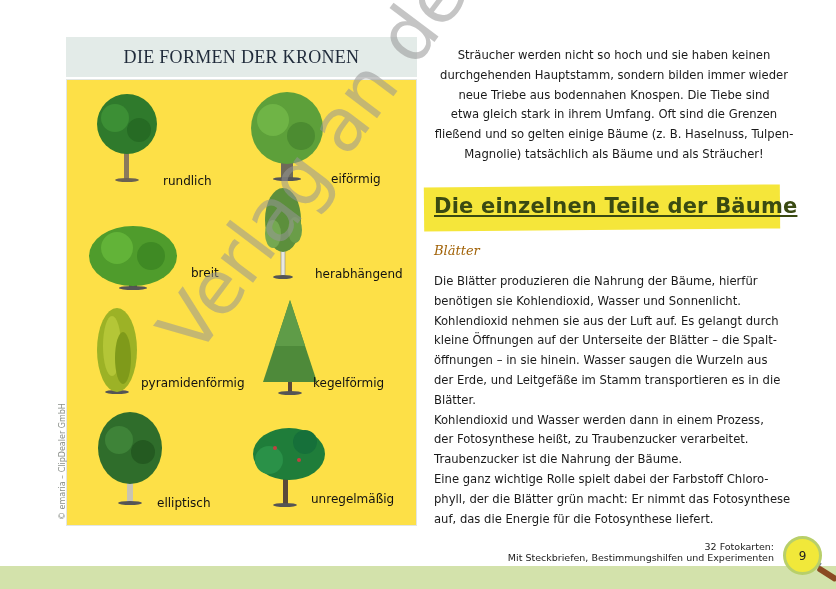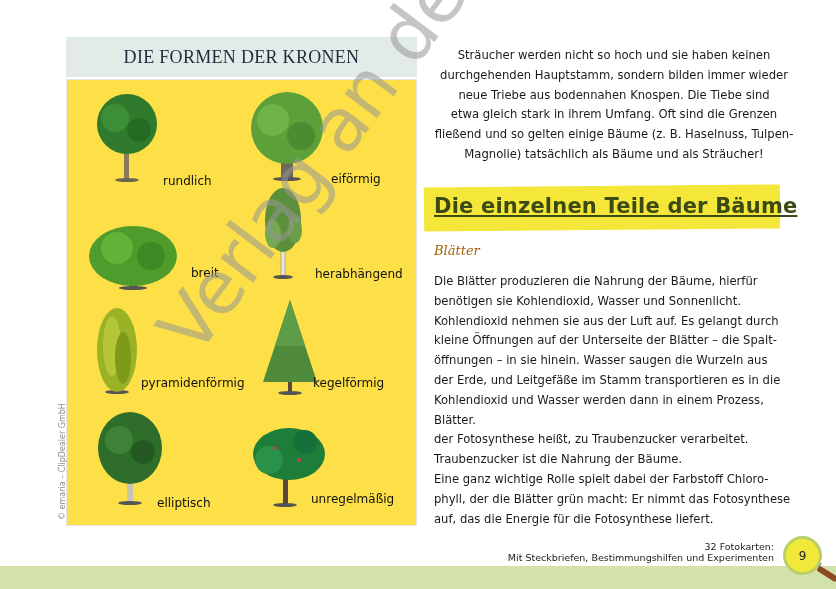--- a/index.html
+++ b/index.html
@@ -149,22 +149,22 @@
   <div class="section-title">Die einzelnen Teile der Bäume</div>
   <div class="subheading">Blätter</div>
 
   <div class="text-block body-text">
     <div>Die Blätter produzieren die Nahrung der Bäume, hierfür</div>
     <div>benötigen sie Kohlendioxid, Wasser und Sonnenlicht.</div>
     <div>Kohlendioxid nehmen sie aus der Luft auf. Es gelangt durch</div>
     <div>kleine Öffnungen auf der Unterseite der Blätter – die Spalt-</div>
     <div>öffnungen – in sie hinein. Wasser saugen die Wurzeln aus</div>
     <div>der Erde, und Leitgefäße im Stamm transportieren es in die</div>
+    <div>Blätter.</div>
     <div>Kohlendioxid und Wasser werden dann in einem Prozess,</div>
-    <div>Blätter.</div>
     <div>der Fotosynthese heißt, zu Traubenzucker verarbeitet.</div>
     <div>Traubenzucker ist die Nahrung der Bäume.</div>
     <div>Eine ganz wichtige Rolle spielt dabei der Farbstoff Chloro-</div>
     <div>phyll, der die Blätter grün macht: Er nimmt das Fotosynthese</div>
     <div>auf, das die Energie für die Fotosynthese liefert.</div>
   </div>
 
   <div class="footer-band"></div>
   <div class="footer-text">
     <div>32 Fotokarten:</div>

